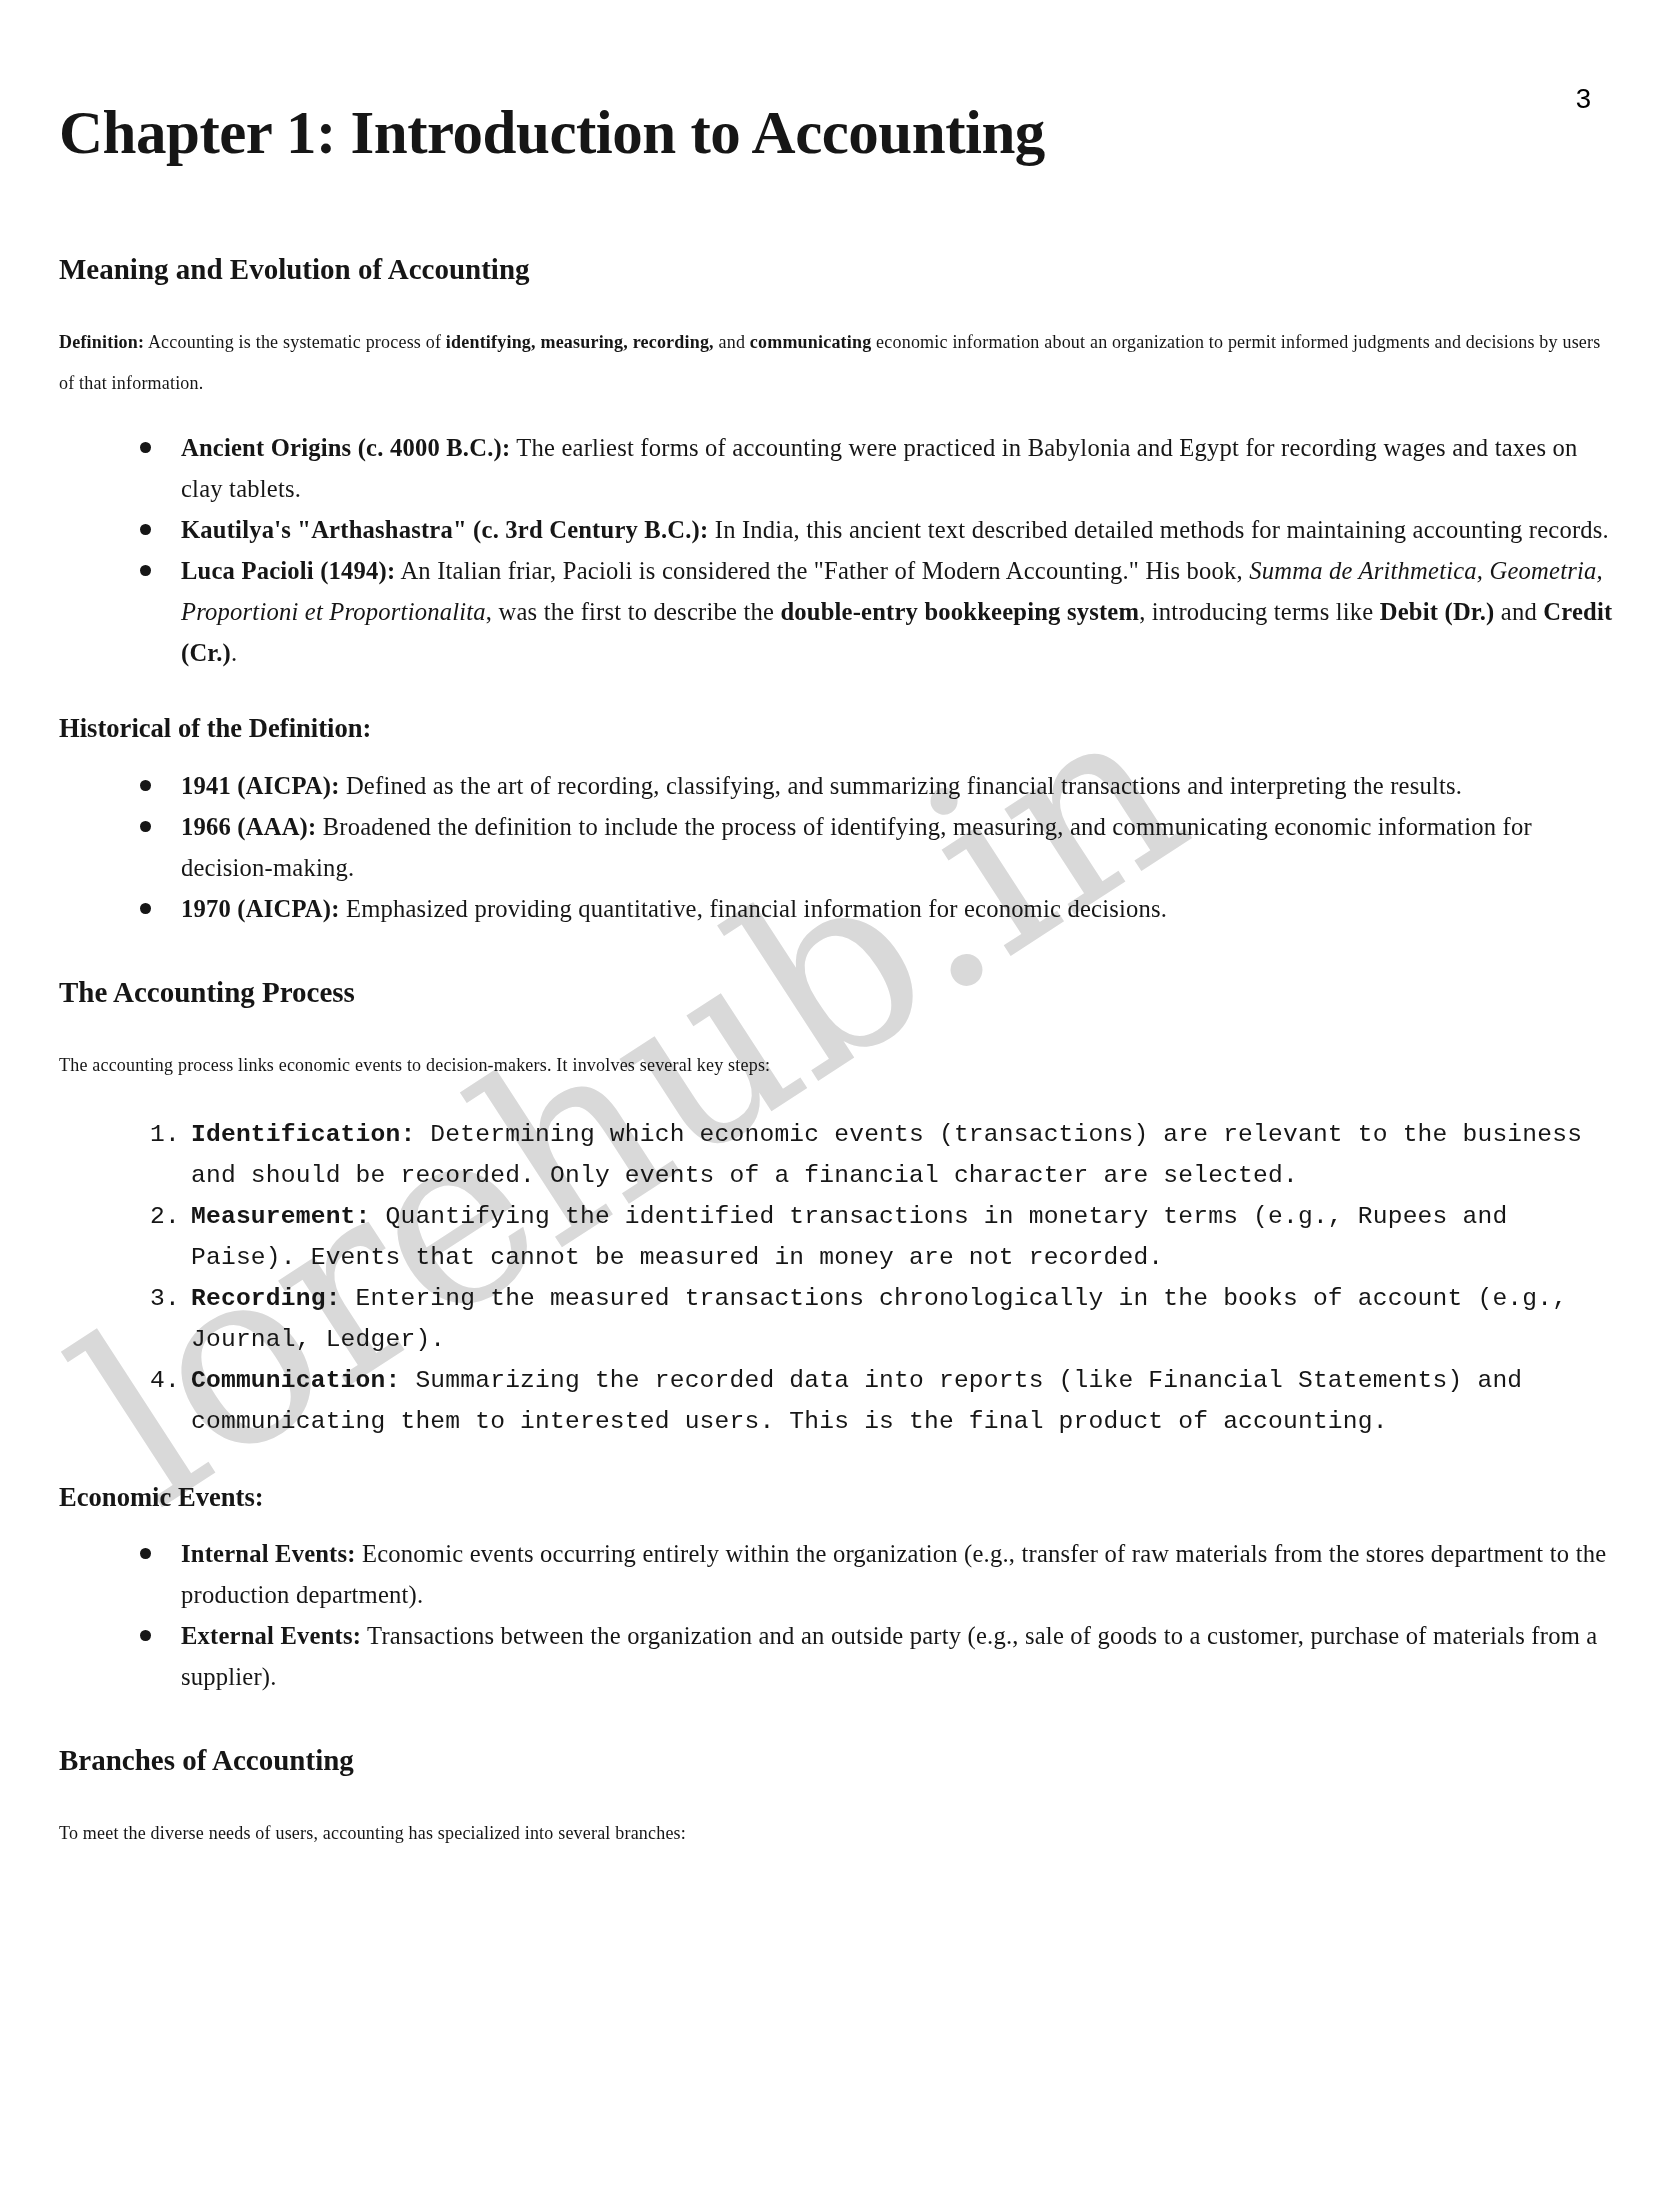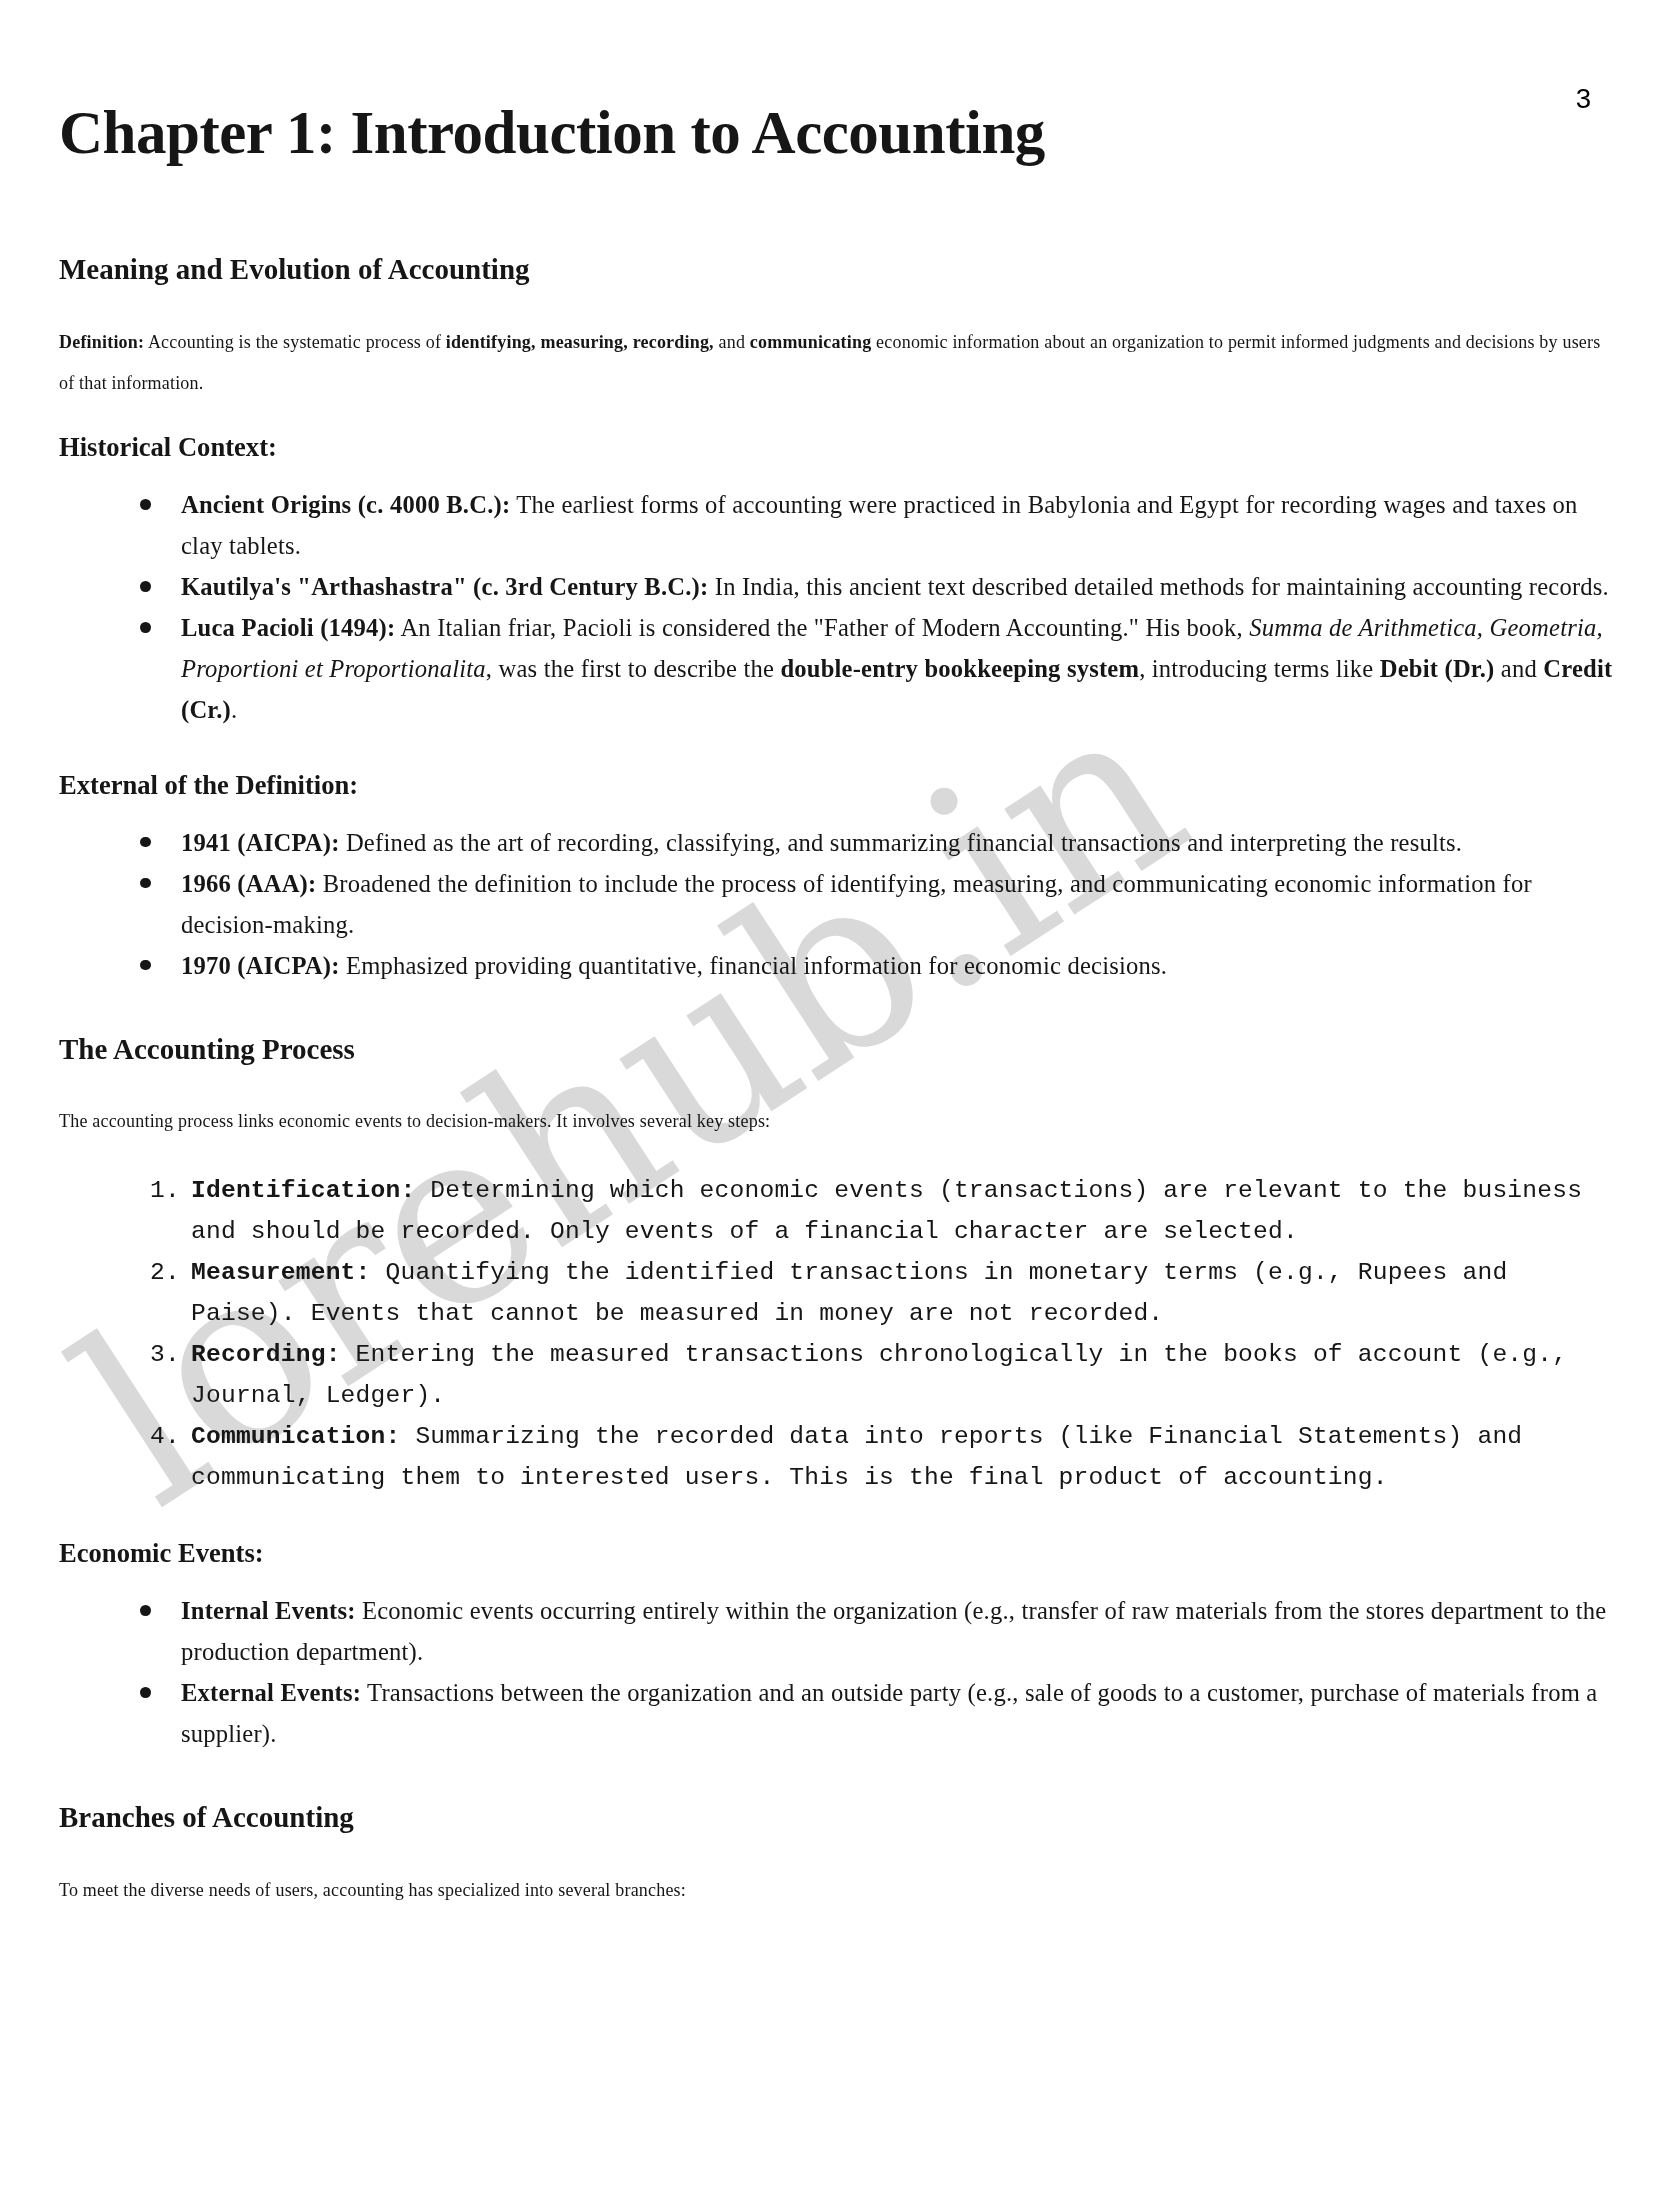--- a/index.html
+++ b/index.html
@@ -92,29 +92,28 @@
   <div class="page-number">3</div>
 
   <div class="content">
 
     <h1>Chapter 1: Introduction to Accounting</h1>
 
     <h2>Meaning and Evolution of Accounting</h2>
 
     <p><span class="b">Definition:</span><span> Accounting is the systematic process of </span><span class="b">identifying, measuring, recording,</span><span> and </span><span class="b">communicating</span><span> economic information about an organization to permit informed judgments and decisions by users of that information.</span></p>
 
-    <h3>Historical Context:</h3>
 
     <ul>
       <li><span class="b">Ancient Origins (c. 4000 B.C.):</span><span> The earliest forms of accounting were practiced in Babylonia and Egypt for recording wages and taxes on clay tablets.</span></li>
       <li><span class="b">Kautilya's "Arthashastra" (c. 3rd Century B.C.):</span><span> In India, this ancient text described detailed methods for maintaining accounting records.</span></li>
       <li><span class="b">Luca Pacioli (1494):</span><span> An Italian friar, Pacioli is considered the "Father of Modern Accounting." His book, </span><span class="i">Summa de Arithmetica, Geometria, Proportioni et Proportionalita</span><span>, was the first to describe the </span><span class="b">double-entry bookkeeping system</span><span>, introducing terms like </span><span class="b">Debit (Dr.)</span><span> and </span><span class="b">Credit (Cr.)</span><span>.</span></li>
     </ul>
 
-    <h3>External of the Definition:</h3>
+    <h3>Historical of the Definition:</h3>
 
     <ul>
       <li><span class="b">1941 (AICPA):</span><span> Defined as the art of recording, classifying, and summarizing financial transactions and interpreting the results.</span></li>
       <li><span class="b">1966 (AAA):</span><span> Broadened the definition to include the process of identifying, measuring, and communicating economic information for decision-making.</span></li>
       <li><span class="b">1970 (AICPA):</span><span> Emphasized providing quantitative, financial information for economic decisions.</span></li>
     </ul>
 
     <h2>The Accounting Process</h2>
 
     <p class="list-lead">The accounting process links economic events to decision-makers. It involves several key steps:</p>

